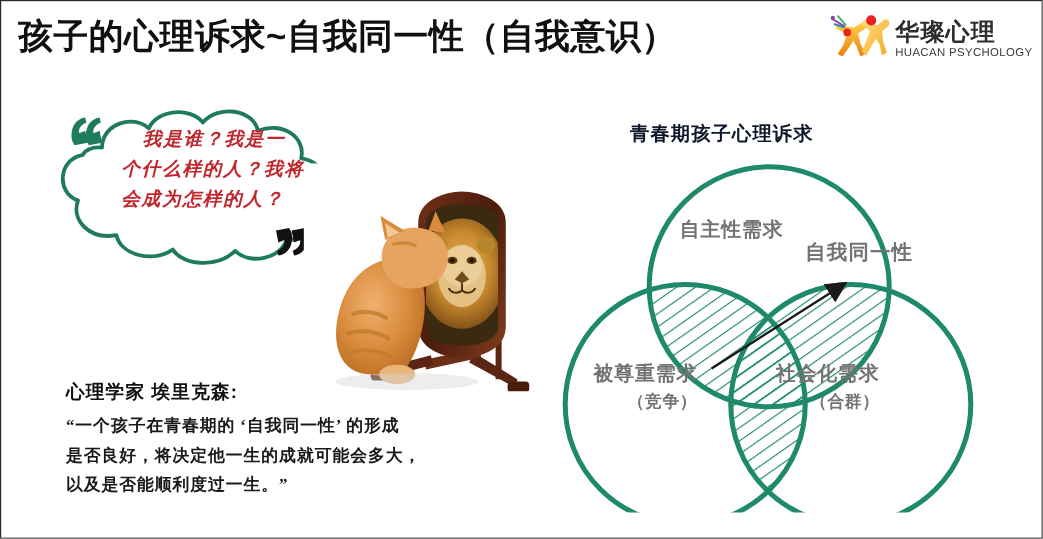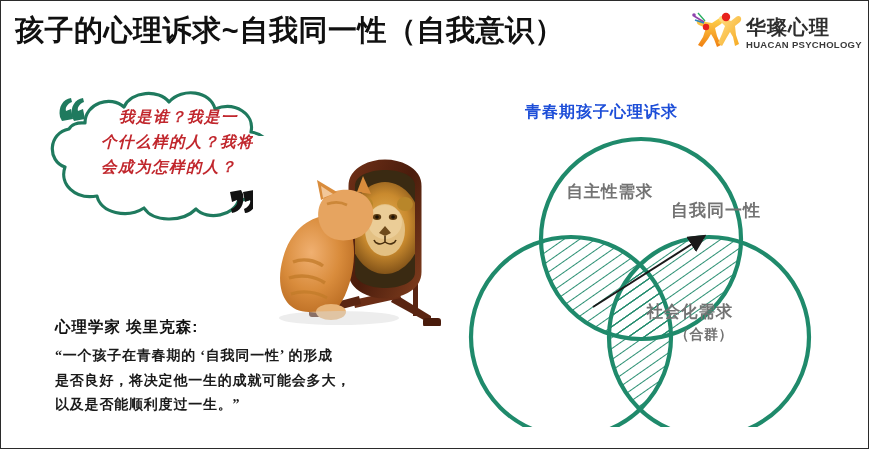--- a/index.html
+++ b/index.html
@@ -48,21 +48,21 @@
   #logo-text { margin-left: 2px; line-height: 1; }
   #logo-cn {
     font-size: 20px;
     font-weight: bold;
     color: #2e2e2e;
     letter-spacing: 1px;
     display: block;
   }
   #logo-en {
     font-size: 9.5px;
-    font-weight: bold;
+    font-weight: normal;
     color: #3a3a3a;
     letter-spacing: 0.3px;
     display: block;
     margin-top: 3px;
   }
 
   
   #cloud-wrap {
     position: absolute;
     left: 26px;
@@ -121,21 +121,21 @@
   }
   #quote-body .qline { display: block; white-space: nowrap; }
 
   
   #venn-title {
     position: absolute;
     left: 524px;
     top: 101px;
     font-size: 16px;
     font-weight: bold;
-    color: #1d4ed8;
+    color: #0f172a;
     letter-spacing: 1px;
     white-space: nowrap;
   }
   #venn-svg {
     position: absolute;
     left: 440px;
     top: 126px;
     width: 400px;
     height: 300px;
   }
@@ -360,20 +360,24 @@
     <circle cx="130" cy="210" r="100" fill="none" stroke="#1F8A6B" stroke-width="4.2"></circle>
     <circle cx="268" cy="210" r="100" fill="none" stroke="#1F8A6B" stroke-width="4.2"></circle>
 
     <line x1="152" y1="180" x2="262" y2="110" stroke="#1a1a1a" stroke-width="2" marker-end="url(#arrowHead)"></line>
   </svg>
 
   <div class="venn-label" id="label-auto">
     <span class="main">自主性需求</span>
   </div>
 
+  <div class="venn-label" id="label-respect">
+    <span class="main">被尊重需求</span>
+    <span class="sub">（竞争）</span>
+  </div>
 
   <div class="venn-label" id="label-social">
     <span class="main">社会化需求</span>
     <span class="sub">（合群）</span>
   </div>
 
   <div class="venn-label" id="label-identity">自我同一性</div>
 
 </div>
 

